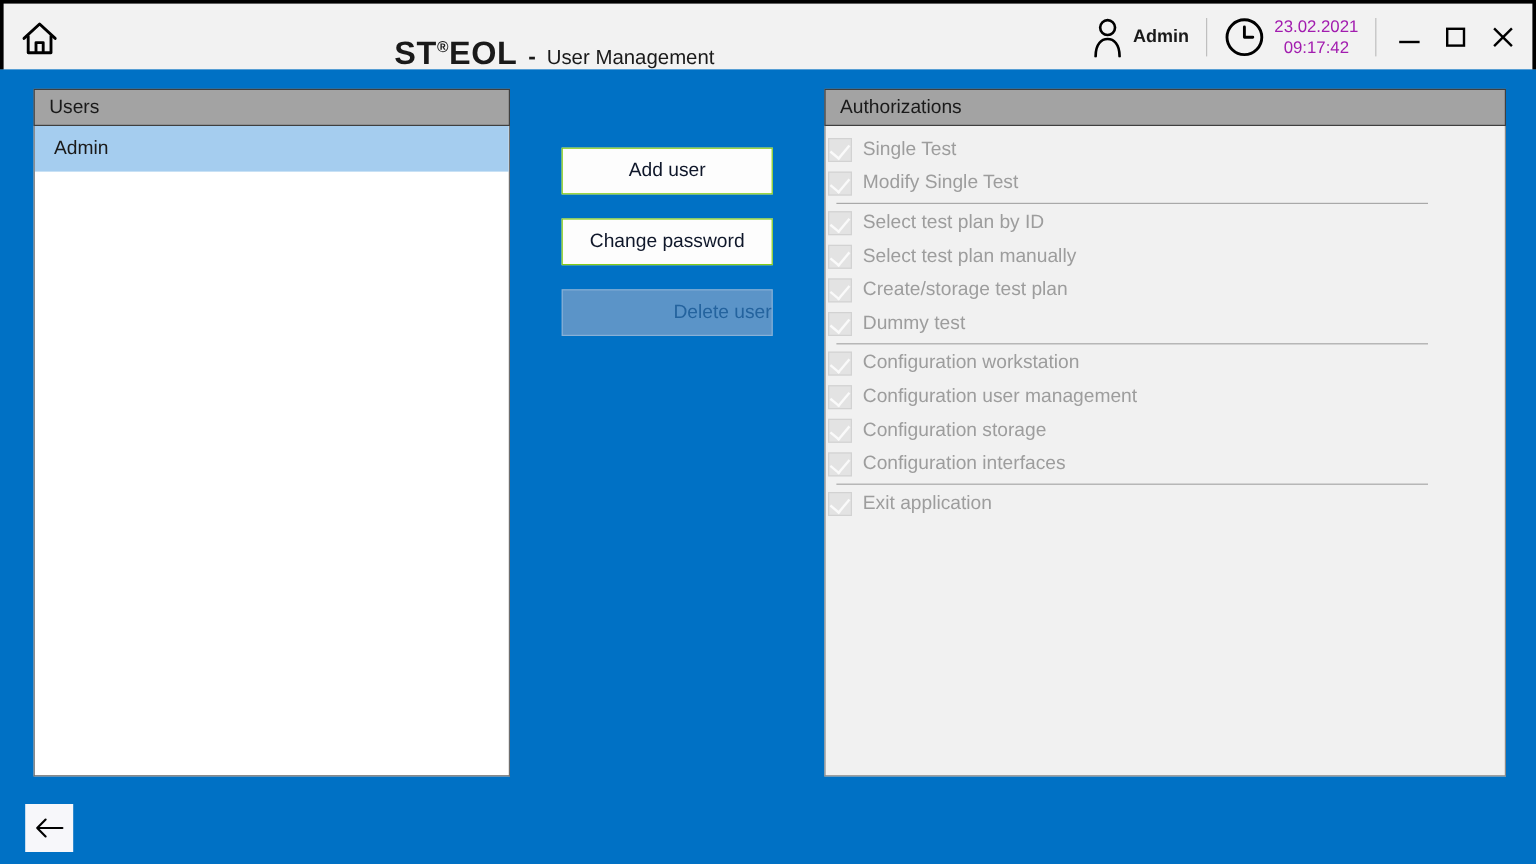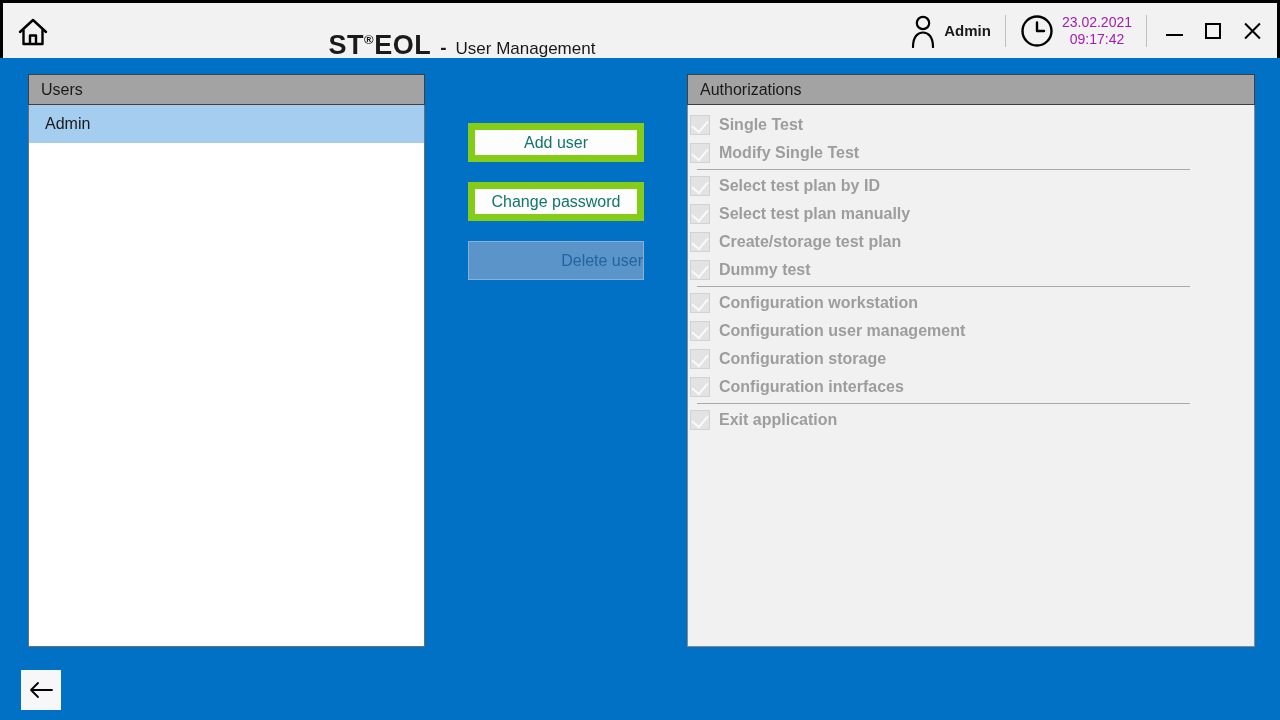--- a/index.html
+++ b/index.html
@@ -75,22 +75,22 @@
     font-size: 16px; color: #1a1a1a; cursor: pointer;
   }
   .user-row.selected { background: #A5CDEF; }
 
   
   .action-buttons {
     position: absolute; left: 468px; top: 65px; width: 176px;
     display: flex; flex-direction: column; gap: 20px;
   }
   .action-btn {
-    height: 39px; width: 176px; background: #FDFDFD; border: 7px solid #84cc16;
-    font-family: inherit; font-size: 16px; color: #0f766e; cursor: pointer;
+    height: 39px; width: 176px; background: #FDFDFD; border: 1px solid #84cc16;
+    font-family: inherit; font-size: 16px; color: #0f172a; cursor: pointer;
   }
   .action-btn.disabled {
     background: #5B94C8; border: 1px solid rgba(255,255,255,0.28);
     color: #24639E; cursor: default; text-align: right;
   }
 
   
   .auth-panel { position: absolute; left: 687px; top: 16px; width: 568px; height: 573px; display: flex; flex-direction: column; }
   .auth-body {
     flex: 1; background: #F1F1F1; border: 1px solid #8A8A8A; border-top: none;
@@ -100,21 +100,21 @@
   .checkbox {
     width: 20px; height: 20px; flex: 0 0 20px;
     background: #E3E3E3; border: 1px solid #D2D2D2; position: relative;
   }
   .checkbox.checked::after {
     content: ""; position: absolute; left: 4px; top: 1px;
     width: 8px; height: 13px;
     border-right: 2.5px solid #FAFAFA; border-bottom: 2.5px solid #FAFAFA;
     transform: rotate(40deg);
   }
-  .auth-label { margin-left: 9px; font-size: 16px; color: #9D9D9D; font-weight: bold; }
+  .auth-label { margin-left: 9px; font-size: 16px; color: #9D9D9D; }
   .auth-separator { height: 1px; background: #A9A9A9; margin: 2px 64px 2px 9px; }
 
   
   .back-button {
     position: absolute; left: 21px; top: 612px; width: 40px; height: 40px;
     background: #F7F7FA; border: none; cursor: pointer;
     display: flex; align-items: center; justify-content: center;
   }
 
   svg.icon { display: block; }

